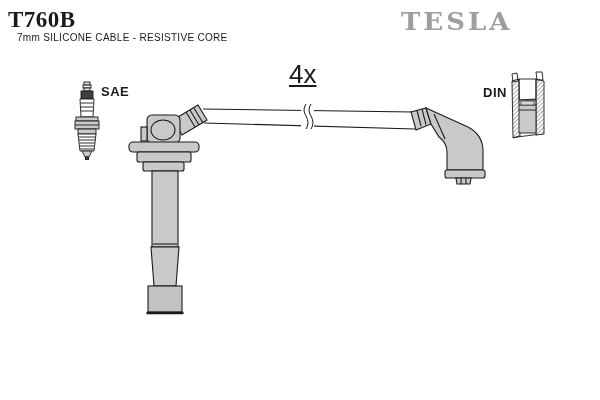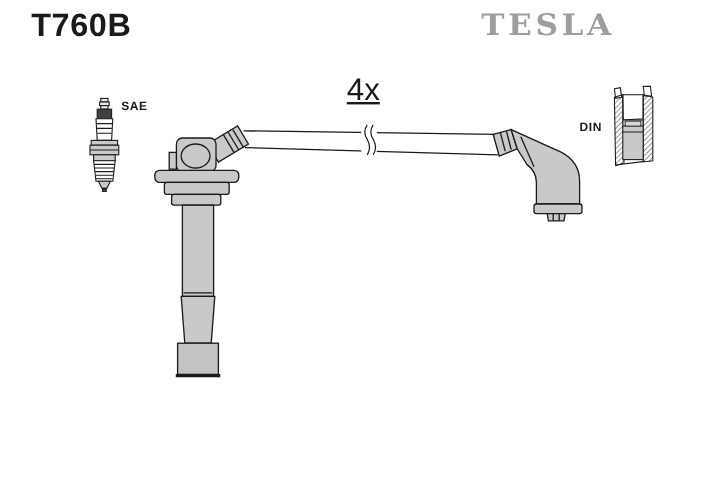--- a/index.html
+++ b/index.html
@@ -1,51 +1,52 @@
 <!DOCTYPE html>
 <html><head>
 <meta charset="utf-8">
 <style>
   html,body{margin:0;padding:0;background:#fff;}
   .page{
     position:relative;width:600px;height:400px;background:#ffffff;
     font-family:"Liberation Sans",sans-serif;color:#1a1a1a;overflow:hidden;
   }
   .part-number{
-    position:absolute;left:26px;top:8px;font-size:27px;font-weight:bold;
-    letter-spacing:0.5px;line-height:1;
+    position:absolute;left:8px;top:8px;font-size:23px;font-weight:bold;
+    letter-spacing:0.5px;line-height:1;font-family:Liberation Serif, serif;
   }
   .subtitle{
     position:absolute;left:17px;top:33px;font-size:10px;letter-spacing:0.3px;
     line-height:1;
   }
   .brand{
     position:absolute;left:401px;top:9px;font-size:26px;font-weight:bold;
     font-family:"DejaVu Serif",serif;color:#9e9e9e;letter-spacing:3px;line-height:1;
     transform:scaleY(0.95);transform-origin:top left;
   }
   .qty{
     position:absolute;left:289px;top:61px;font-size:26px;font-weight:400;
     line-height:1;
     text-decoration:underline;
   }
-  .std-label{position:absolute;font-size:10px;font-weight:bold;letter-spacing:0.5px;line-height:1;}
+  .std-label{position:absolute;font-size:13px;font-weight:bold;letter-spacing:0.5px;line-height:1;}
   .sae{left:101px;top:85px;}
-  .din{left:483px;top:102px;}
+  .din{left:483px;top:86px;}
   .drawing{position:absolute;}
   .plug-svg{left:73px;top:80px;}
   .main-svg{left:125px;top:103px;}
   .din-svg{left:508px;top:70px;}
 </style>
 </head>
 <body>
 
 <div class="page">
 
   <div class="part-number">T760B</div>
+  <div class="subtitle">7mm SILICONE CABLE - RESISTIVE CORE</div>
   <div class="brand">TESLA</div>
 
   <div class="qty">4x</div>
   <div class="std-label sae">SAE</div>
   <div class="std-label din">DIN</div>
 
   <svg class="drawing plug-svg" width="30" height="80" viewBox="73 80 30 80">
     <g stroke="#1a1a1a" stroke-width="0.9">
       <rect x="84" y="82" width="6" height="3" fill="#e8e8e8"></rect>
       <rect x="83" y="85" width="8" height="3" fill="#e8e8e8"></rect>

